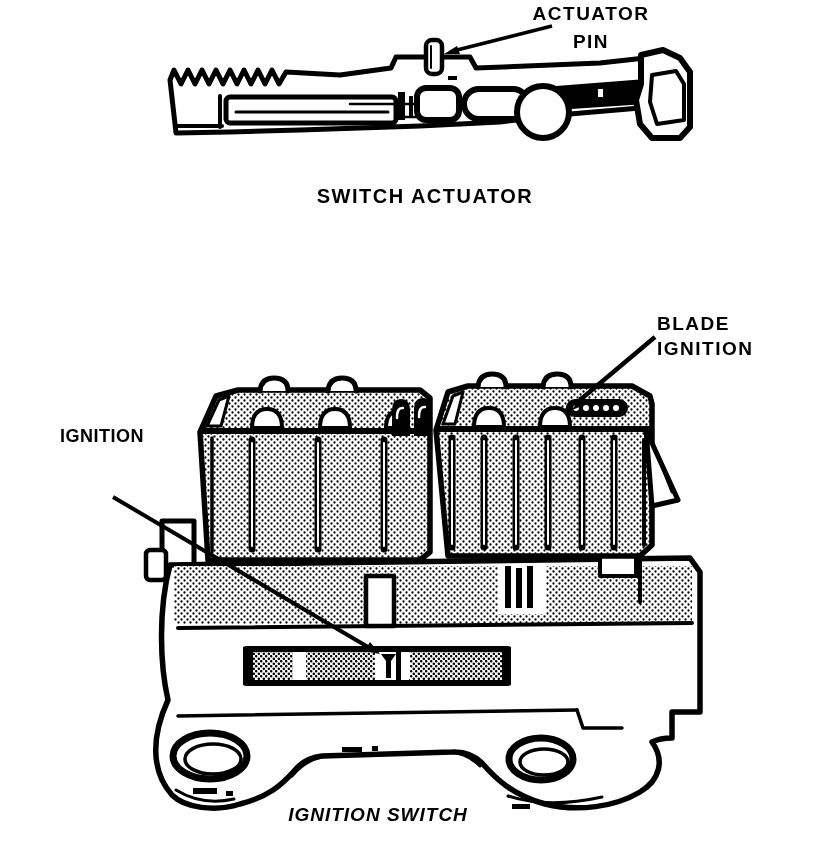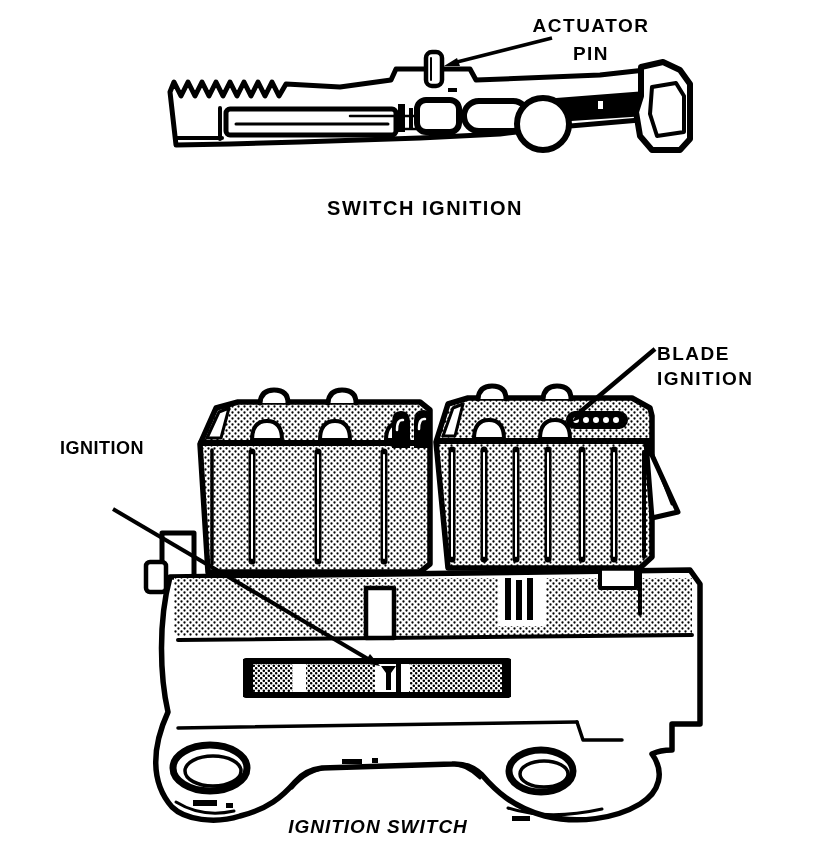--- a/index.html
+++ b/index.html
@@ -1,23 +1,23 @@
 <!DOCTYPE html>
 <html><head>
 <meta charset="utf-8">
 <style>
   html,body{margin:0;padding:0;background:#ffffff;}
   body{width:830px;height:849px;position:relative;overflow:hidden;
        font-family:"Liberation Sans",sans-serif;color:#000;}
-  .stage{position:absolute;left:0;top:12px;width:830px;height:639px;}
+  .stage{position:absolute;left:0;top:0;width:830px;height:639px;}
   svg{position:absolute;left:0;top:0;}
   .lbl{position:absolute;font-weight:bold;color:#000;}
   .lbl .ln{white-space:nowrap;}
   .center{text-align:center;}
-  .left{text-align:left;margin-top:18px;}
+  .left{text-align:left;}
   .top-label{left:522px;top:0px;width:138px;font-size:19px;letter-spacing:1.5px;line-height:28px;}
   .actuator-caption{left:315px;top:185px;width:220px;font-size:20px;letter-spacing:1.5px;}
   .blade-label{left:657px;top:311px;width:160px;font-size:19px;letter-spacing:1.5px;line-height:25px;}
   .slider-label{left:8px;top:424px;width:188px;font-size:18px;letter-spacing:.5px;line-height:24px;}
   .ignition-caption{left:268px;top:804px;width:220px;font-size:19px;letter-spacing:1px;font-style:italic;}
 </style>
 </head>
 <body>
 
 <div class="stage">
@@ -201,21 +201,21 @@
     <polygon points="380,654 364,651 370,642" fill="#000"></polygon>
   </g>
 </svg>
 
   <div class="lbl top-label center">
     <div class="ln">ACTUATOR</div>
     <div class="ln">PIN</div>
   </div>
 
   <div class="lbl actuator-caption center">
-    <div class="ln">SWITCH IGNITION</div>
+    <div class="ln">SWITCH ACTUATOR</div>
   </div>
 
   <div class="lbl blade-label left">
     <div class="ln">BLADE</div>
     <div class="ln">IGNITION</div>
   </div>
 
   <div class="lbl slider-label center">
     <div class="ln">IGNITION</div>
   </div>

